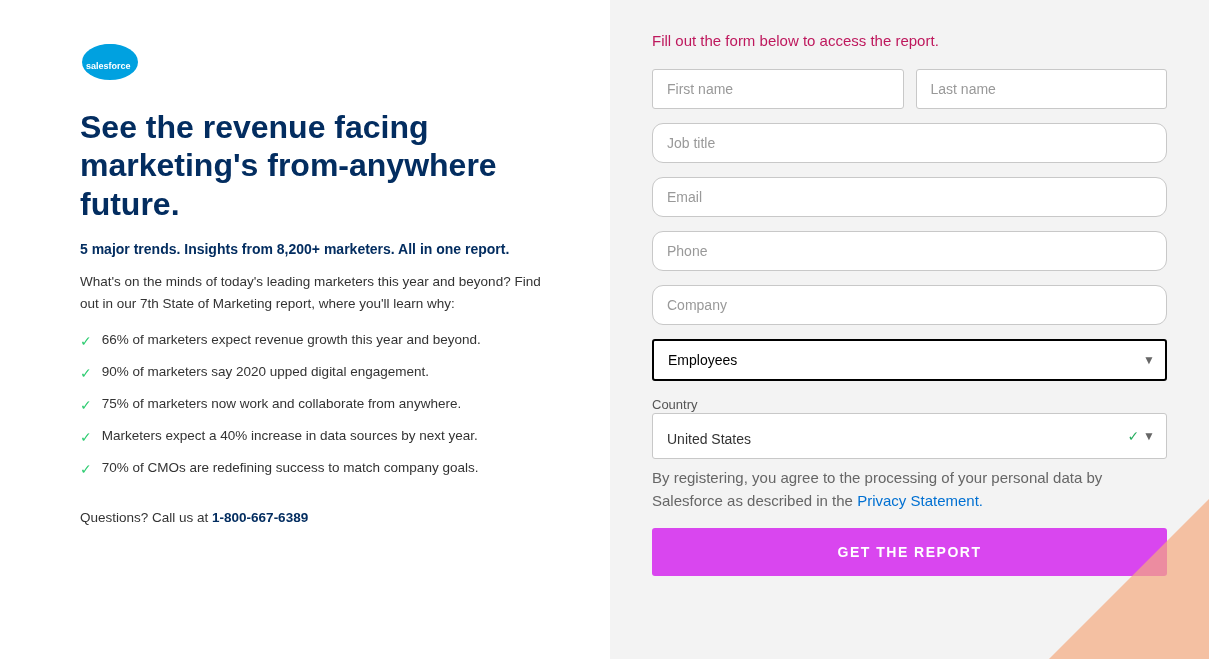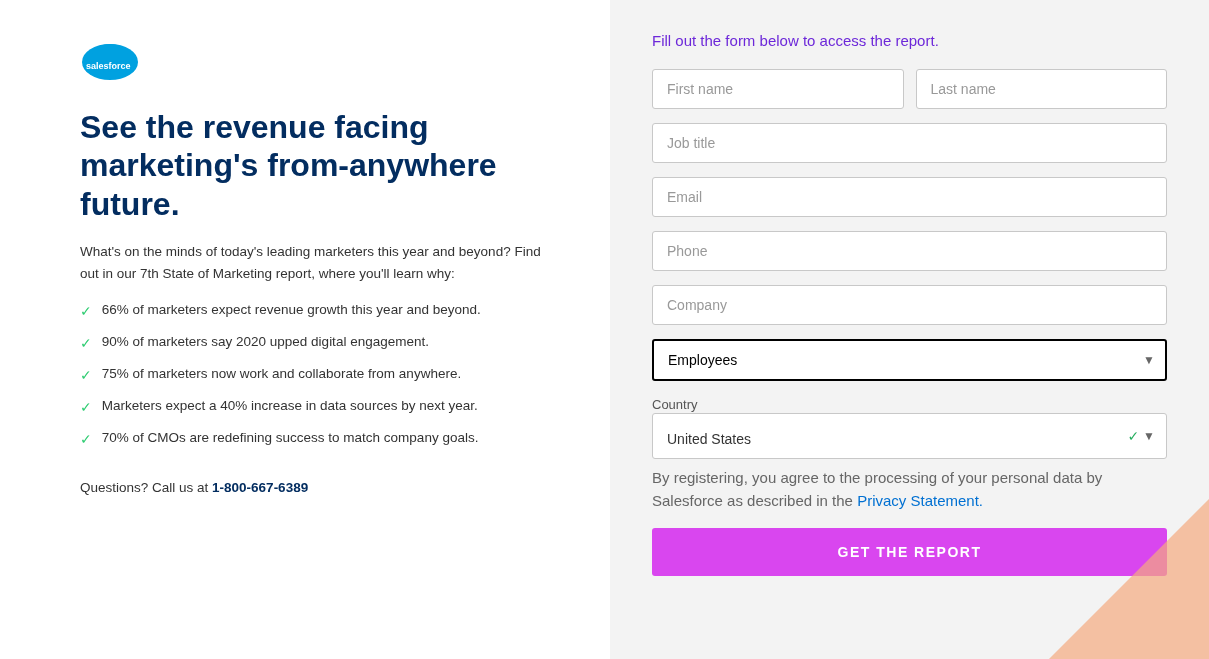--- a/index.html
+++ b/index.html
@@ -85,21 +85,21 @@
     .right-panel {
       flex: 1;
       background: #f3f3f3;
       padding: 32px 42px 32px 42px;
       position: relative;
       display: flex;
       flex-direction: column;
     }
     .form-title {
       font-size: 15px;
-      color: #6d28d9;
+      color: #be185d;
       margin-bottom: 20px;
     }
     .form-row {
       display: flex;
       gap: 12px;
       margin-bottom: 14px;
     }
     .form-group {
       display: flex;
       flex-direction: column;
@@ -116,20 +116,21 @@
       width: 100%;
     }
     .form-input::placeholder {
       color: #999;
     }
     .half {
       flex: 1;
     }
     .full {
       width: 100%;
+      border-radius: 11px;
     }
     .select-wrapper {
       position: relative;
       width: 100%;
       margin-bottom: 14px;
     }
     .form-select {
       border: 2px solid #000000;
       border-radius: 3px;
       padding: 11px 40px 11px 14px;
@@ -245,20 +246,21 @@
         <ellipse cx="30" cy="22" rx="28" ry="18" fill="#00A1E0"></ellipse>
         <ellipse cx="14" cy="26" rx="10" ry="8" fill="#00A1E0"></ellipse>
         <ellipse cx="46" cy="26" rx="10" ry="8" fill="#00A1E0"></ellipse>
         <ellipse cx="30" cy="18" rx="18" ry="14" fill="#00A1E0"></ellipse>
         <text x="6" y="29" font-size="9" fill="white" font-family="Arial" font-weight="bold">salesforce</text>
       </svg>
     </div>
 
     <h1 class="main-heading">See the revenue facing marketing's from-anywhere future.</h1>
 
+    <p class="subheading">5 major trends. Insights from 8,200+ marketers. All in one report.</p>
 
     <p class="description">
       <span>What's on the minds of today's leading marketers this year and beyond? Find out in our 7th State of Marketing report, where you'll learn why:</span>
     </p>
 
     <ul class="bullet-list">
     <li>
           <span class="check">✓</span>
           <span class="text">66% of marketers expect revenue growth this year and beyond.</span>
         </li>

